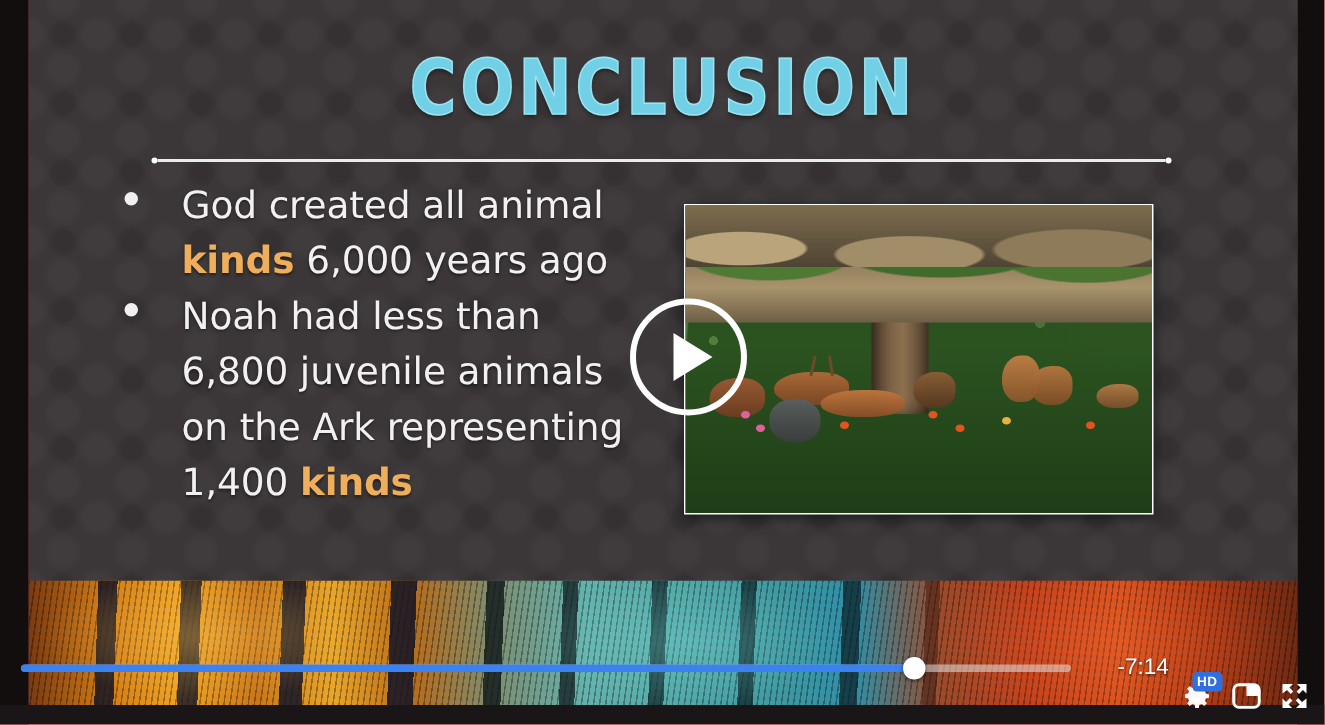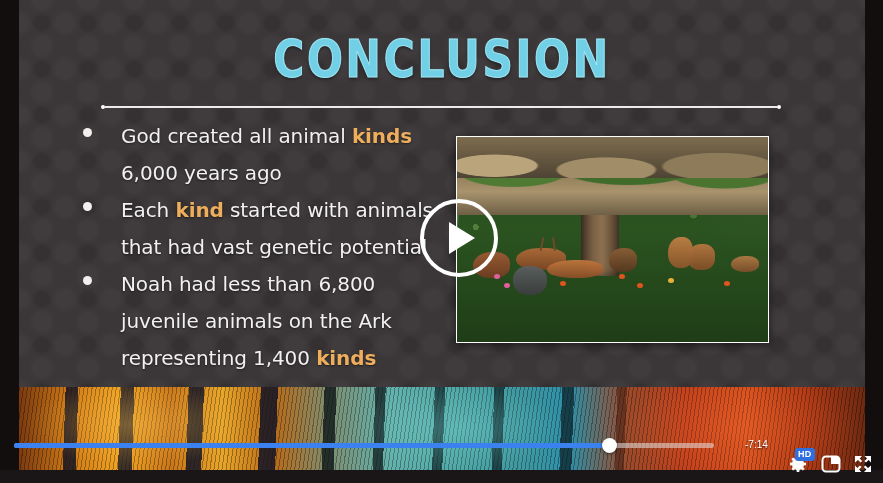--- a/index.html
+++ b/index.html
@@ -55,21 +55,21 @@
   #divider .cap.r{right:0;}
 
   
   #bullets{position:absolute;left:60px;top:118px;width:360px;}
   .bullet-row{position:relative;padding-left:42px;}
   .bullet-dot{
     position:absolute;left:4px;top:10px;width:9px;height:9px;border-radius:50%;
     background:#f2f0ef;
   }
   .bullet-text{
-    color:#f2f1f0;font-size:20px;line-height:37px;font-weight:400;
+    color:#f2f1f0;font-size:25px;line-height:37px;font-weight:400;
     font-family:"DejaVu Sans","Liberation Sans",sans-serif;
     letter-spacing:-0.1px;
     text-shadow:0 1px 2px rgba(0,0,0,.5);
   }
   .hl{color:#eeae5c;font-weight:700;}
 
   
   #photo{
     position:absolute;left:437px;top:136px;width:311px;height:205px;
     border:1px solid #ffffff;box-shadow:0 2px 8px rgba(0,0,0,.55);
@@ -220,21 +220,21 @@
     position:absolute;left:0;top:3px;height:5px;border-radius:3px;
     background:#3b82f0;
   }
   #prog-handle{
     position:absolute;top:-2px;width:15px;height:15px;border-radius:50%;
     background:#ffffff;box-shadow:0 1px 3px rgba(0,0,0,.5);
   }
 
   #time-remaining{
     position:absolute;left:745px;top:5px;
-    color:#ffffff;font-size:10px;line-height:16px;font-family:"Liberation Sans",sans-serif;
+    color:#ffffff;font-size:15px;line-height:16px;font-family:"Liberation Sans",sans-serif;
     text-shadow:0 1px 2px rgba(0,0,0,.75);white-space:nowrap;
   }
 
   .ctl-btn{
     position:absolute;top:20px;width:24px;height:24px;cursor:pointer;
   }
   #settings-btn{left:786px;}
   #miniplayer-btn{left:819px;}
   #fullscreen-btn{left:851px;}
 
@@ -258,24 +258,20 @@
     <div id="divider">
       <div class="cap l"></div>
       <div class="bar"></div>
       <div class="cap r"></div>
     </div>
 
     <div id="bullets">
         <div class="bullet-row">
           <span class="bullet-dot"></span>
           <div class="bullet-text"><span>God created all animal </span><span class="hl">kinds</span><span> 6,000 years ago</span></div>
-        </div>
-        <div class="bullet-row">
-          <span class="bullet-dot"></span>
-          <div class="bullet-text"><span>Each </span><span class="hl">kind</span><span> started with animals that had vast genetic potential</span></div>
         </div>
         <div class="bullet-row">
           <span class="bullet-dot"></span>
           <div class="bullet-text"><span>Noah had less than 6,800 juvenile animals on the Ark representing 1,400 </span><span class="hl">kinds</span></div>
         </div>
       </div>
 
     <div id="photo">
       <div class="ph-layer ph-sky"></div>
       <div class="ph-layer ph-foliage"></div>

